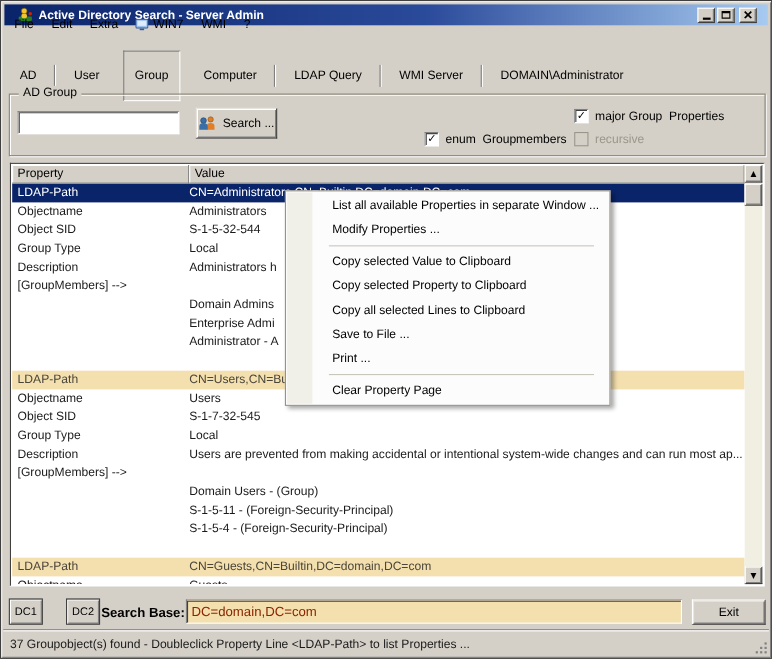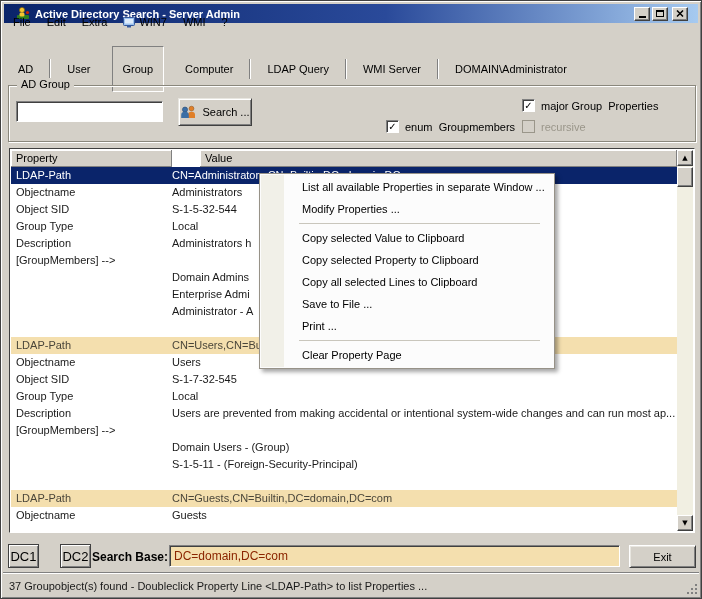--- a/index.html
+++ b/index.html
@@ -48,21 +48,21 @@
   .checkbox:nth-of-type(4){left:513px;top:34px;}
   .cb-box{width:13px;height:13px;background:#fff;border:1px solid;border-color:#808080 #fff #fff #808080;
     box-shadow:inset 1px 1px 0 #404040;display:flex;align-items:center;justify-content:center;
     font-family:"DejaVu Sans",sans-serif;font-size:10px;font-weight:bold;line-height:1;color:#000;}
   .cb-label{white-space:pre;}
   .checkbox.disabled .cb-label{color:#9a968a;}
   .checkbox.disabled .cb-box{background:#D4D0C8;border-color:#9a968a;box-shadow:none;}
   
   .ptable{position:absolute;left:8px;top:147px;width:686px;height:385px;background:#fff;
     border:1px solid;border-color:#404040 #fff #fff #404040;}
-  .thead{position:absolute;left:1px;top:1px;right:17px;height:17px;display:flex;gap:28px;}
+  .thead{position:absolute;left:1px;top:1px;right:17px;height:17px;display:flex;}
   .th{background:#D4D0C8;border-right:1px solid #808080;border-bottom:1px solid #808080;
     box-shadow:inset 1px 1px 0 #fff;padding-left:5px;line-height:16px;white-space:nowrap;}
   .th-prop{width:161px;flex:0 0 auto;}
   .th-val{flex:1;}
   .rows{position:absolute;left:1px;top:18px;right:17px;bottom:1px;overflow:hidden;}
   .trow{height:17px;line-height:17px;display:flex;white-space:nowrap;color:#1a1a1a;}
   .trow .c1{width:161px;padding-left:5px;flex:0 0 auto;overflow:hidden;}
   .trow .c2{flex:1;overflow:hidden;}
   .trow.selected{background:var(--selection,#0A246A);color:#fff;}
   .trow.tan{background:var(--tan-row,#F4DFAE);color:#4a463a;}
@@ -76,21 +76,21 @@
     border-color:#fff #404040 #404040 #fff;box-shadow:inset -1px -1px 0 #808080;}
   
   .context-menu{position:absolute;left:258px;top:172px;width:296px;background:#FCFCFC;
     border:1px solid #979288;box-shadow:3px 3px 4px rgba(0,0,0,0.35);padding:2px 11px;z-index:10;}
   .cm-gutter{position:absolute;left:1px;top:1px;bottom:1px;width:23px;background:#F1F0E8;}
   .cm-item{position:relative;height:22px;line-height:22px;padding-left:31px;white-space:nowrap;color:#000;}
   .cm-sep{position:relative;height:1px;background:#C9C6BC;margin:3px 3px 3px 28px;}
   
   .dc-btn{position:absolute;top:543px;width:31px;height:24px;background:#D4D0C8;
     border:1px solid #404040;box-shadow:inset 1px 1px 0 #fff, inset -1px -1px 0 #808080;
-    font-family:"Liberation Sans",sans-serif;font-size:13px;padding:0;}
+    font-family:"Liberation Sans",sans-serif;font-size:10px;padding:0;}
   .dc1{left:7px;} .dc2{left:59px;}
   .sb-label{position:absolute;left:91px;top:549px;font-weight:bold;font-size:12px;}
   .base-input{position:absolute;left:168px;top:544px;width:451px;height:22px;
     background:var(--tan-row,#F4DFAE);color:var(--searchbase-text,#8B2500);
     border:1px solid;border-color:#808080 #fff #fff #808080;box-shadow:inset 1px 1px 0 #404040;
     font-family:"Liberation Sans",sans-serif;font-size:12px;padding:4px 4px;outline:none;}
   .exit-btn{position:absolute;left:628px;top:544px;width:67px;height:23px;background:#D4D0C8;
     border:1px solid;border-color:#fff #404040 #404040 #fff;box-shadow:inset 1px 1px 0 #E8E6E0, inset -1px -1px 0 #808080;
     font-family:"Liberation Sans",sans-serif;font-size:11px;padding:0;}
   .divider{position:absolute;left:2px;right:2px;top:571px;height:2px;border-top:1px solid #808080;border-bottom:1px solid #fff;}
@@ -271,20 +271,24 @@
         <div class="trow">
           <span class="c1"></span>
           <span class="c2">Domain Users - (Group)</span>
         </div>
         <div class="trow">
           <span class="c1"></span>
           <span class="c2">S-1-5-11 - (Foreign-Security-Principal)</span>
         </div>
         <div class="trow">
           <span class="c1"></span>
+          <span class="c2">S-1-5-4 - (Foreign-Security-Principal)</span>
+        </div>
+        <div class="trow">
+          <span class="c1"></span>
           <span class="c2"></span>
         </div>
         <div class="trow tan">
           <span class="c1">LDAP-Path</span>
           <span class="c2">CN=Guests,CN=Builtin,DC=domain,DC=com</span>
         </div>
         <div class="trow">
           <span class="c1">Objectname</span>
           <span class="c2">Guests</span>
         </div>

